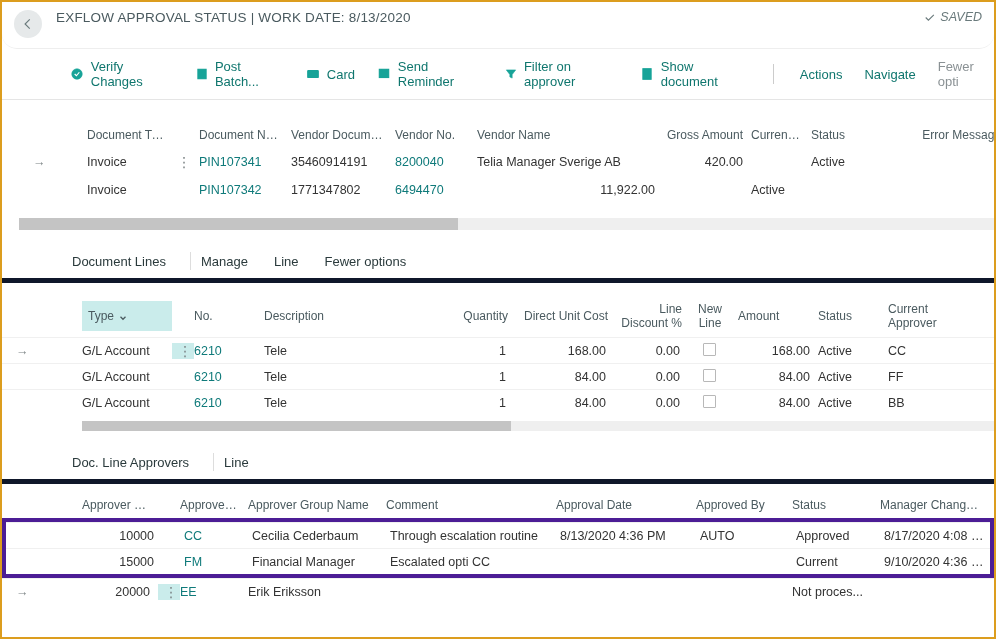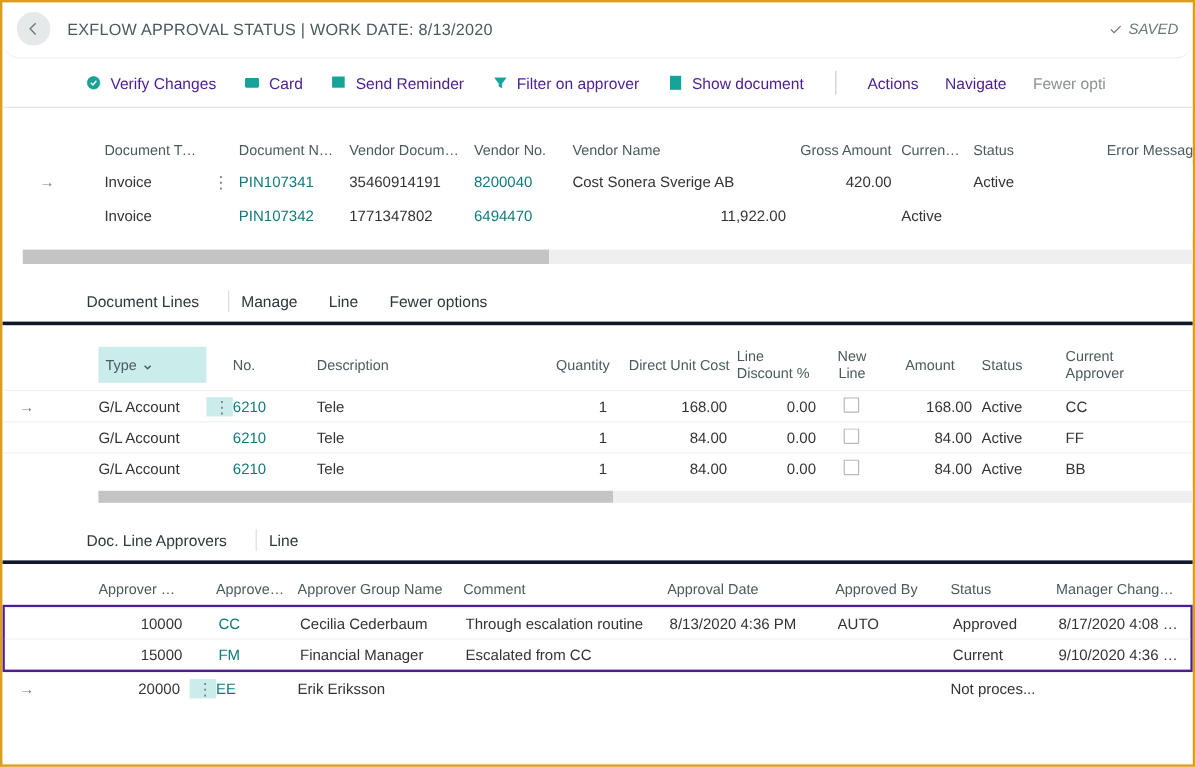--- a/index.html
+++ b/index.html
@@ -12,21 +12,21 @@
     height: 639px;
     border: 2px solid #dc9d1e;
     overflow: hidden;
     position: relative;
   }
   .link { color: #0f7a7a; cursor: pointer; }
   .teal-row { background: #b7e5e2; }
 
   
   .header {
-    display: flex; align-items: center;
+    display: flex; align-items: flex-start;
     padding: 8px 12px 10px 12px;
     border-bottom: 1px solid #eee;
     border-radius: 15px;
   }
   .back-circle {
     width: 28px; height: 28px; border-radius: 50%;
     background: #e6e9ea; display:flex; align-items:center; justify-content:center;
     margin-right: 14px; cursor:pointer;
   }
   .back-circle svg { stroke:#6a7a7c; }
@@ -34,21 +34,21 @@
   .saved { margin-left:auto; color:#6a7a7c; font-size:12.5px; display:flex; align-items:center; gap:4px;font-style:italic;}
   .saved svg{stroke:#6a7a7c;}
 
   
   .toolbar {
     display:flex; align-items:center; gap:22px;
     padding:10px 0 10px 68px;
     border-bottom:1px solid #e5e5e5;
     font-size:13px;
   }
-  .tb-item { display:flex; align-items:center; gap:6px; cursor:pointer; color:#4c1d95;}
+  .tb-item { display:flex; align-items:center; gap:6px; cursor:pointer; color:#0f766e;}
   .tb-item .ico { width:16px; height:16px; display:inline-flex; align-items:center; justify-content:center;}
   .tb-item .ico svg{fill:#17a398; stroke:#17a398;}
   .toolbar .divider{ width:1px; height:20px; background:#ccc; margin:0 4px;}
   .muted { color:#8a9194; }
 
   
   .main-area { padding: 28px 0 0 17px;}
   .grid-header, .grid-row {
     display:grid;
     grid-template-columns: 68px 90px 22px 92px 104px 82px 186px 88px 60px 78px 120px;
@@ -61,21 +61,21 @@
   .num-cell{ text-align:right; padding-right:10px;}
   .cell{ white-space:nowrap; overflow:hidden; text-overflow:ellipsis; padding-right:8px;}
   .arrow{ color:#7a8284; padding-left:14px; font-weight:bold;}
   .dots3 { color:#7a8284; cursor:pointer; font-size:14px; letter-spacing:-1px;}
   .scroll-strip{ height:12px; background:linear-gradient(to right,#c4c4c4 45%, #efefef 45%); margin-top:14px;}
 
   
   .panel{ margin-top:14px; }
   .panel-tabs{
     display:flex; align-items:center; padding:8px 16px 8px 70px;
-    border-bottom:3px solid #0f172a;
+    border-bottom:5px solid #0f172a;
   }
   .panel-title{ color:#2a3a3c; font-size:13px; margin-right:28px;}
   .panel-tabs .tab{ margin-right:26px; color:#2a3a3c; cursor:pointer; font-size:13px;}
   .panel-tabs .divider{width:1px; height:18px; background:#ddd; margin:0 10px 0 -4px;}
 
   .lines-header, .lines-row{
     display:grid;
     grid-template-columns: 80px 90px 22px 70px 110px 140px 100px 74px 50px 80px 70px 82px;
     align-items:center;
     padding-left:0;
@@ -89,21 +89,21 @@
   .scroll-strip2{ height:10px; background:linear-gradient(to right,#c4c4c4 47%, #efefef 47%); margin:6px 0 0 80px;}
 
   
   .approver-header, .approver-row{
     display:grid;
     grid-template-columns: 80px 76px 22px 68px 138px 170px 140px 96px 88px 108px;
     align-items:center;
   }
   .approver-header{ color:#4a5a5f; font-size:12px; padding-top:14px; padding-bottom:6px;}
   .approver-row{ height:26px; border-top:1px solid #f0f0f0;}
-  .highlight-box{ border:2px solid #4c1d95; }
+  .highlight-box{ border:4px solid #4c1d95; }
 
 </style>
 </head>
 <body>
 
 <div class="header">
   <div class="back-circle">
     <svg width="14" height="14" viewBox="0 0 24 24" fill="none" stroke-width="2">
         <path d="M15 4l-8 8 8 8"></path>
       </svg>
@@ -119,20 +119,29 @@
 
 <div class="toolbar">
   <div class="tb-item">
     <span class="ico">
         <svg width="14" height="14" viewBox="0 0 24 24">
           <circle cx="12" cy="12" r="9" fill="#17a398"></circle>
           <path d="M8 12l3 3 5-6" stroke="#fff" stroke-width="2" fill="none"></path>
         </svg>
       </span>
     <span>Verify Changes</span>
+  </div>
+  <div class="tb-item">
+    <span class="ico">
+        <svg width="14" height="14" viewBox="0 0 24 24" fill="none" stroke="#17a398" stroke-width="2">
+          <rect x="5" y="4" width="14" height="16"></rect>
+          <path d="M9 9h6M9 13h6"></path>
+        </svg>
+      </span>
+    <span>Post Batch...</span>
   </div>
   <div class="tb-item">
     <span class="ico">
         <svg width="14" height="14" viewBox="0 0 24 24" fill="none" stroke="#17a398" stroke-width="2">
           <rect x="3" y="6" width="18" height="12" rx="1"></rect>
         </svg>
       </span>
     <span>Card</span>
   </div>
   <div class="tb-item">
@@ -188,21 +197,21 @@
     <div class="cell" style="text-align:right">Error Message</div>
   </div>
   <div id="main-rows">
       <div class="grid-row teal-row">
         <div class="arrow">→</div>
         <div class="cell">Invoice</div>
         <div class="dots3">⋮</div>
         <div class="cell link">PIN107341</div>
         <div class="cell">35460914191</div>
         <div class="cell link">8200040</div>
-        <div class="cell">Cost Sonera Sverige AB</div>
+        <div class="cell">Telia Manager Sverige AB</div>
         <div class="cell num-cell">420.00</div>
         <div class="cell"></div>
         <div class="cell">Active</div>
         <div class="cell"></div>
       </div>
       <div class="grid-row">
         <div class="arrow"></div>
         <div class="cell">Invoice</div>
         <div class="dots3"></div>
         <div class="cell link">PIN107342</div>
@@ -231,23 +240,23 @@
         <span>Type</span>
         <svg width="10" height="10" viewBox="0 0 24 24" fill="none" stroke="#4a5a5f" stroke-width="3">
           <path d="M6 9l6 6 6-6"></path>
         </svg>
       </div>
     <div></div>
     <div class="hdr">No.</div>
     <div class="hdr">Description</div>
     <div class="hdr" style="text-align:right">Quantity</div>
     <div class="hdr" style="text-align:right">Direct Unit Cost</div>
-    <div class="hdr" style="">Line Discount %</div>
+    <div class="hdr" style="text-align:right">Line Discount %</div>
     <div class="hdr" style="text-align:center">New Line</div>
-    <div class="hdr" style="text-align:center">Amount</div>
+    <div class="hdr" style="text-align:left">Amount</div>
     <div class="hdr">Status</div>
     <div class="hdr">Current Approver</div>
   </div>
   <div id="lines-rows">
       <div class="lines-row">
         <div class="arrow">→</div>
         <div class="cell">G/L Account</div>
         <div class="dots3 no-col">⋮</div>
         <div class="cell link">6210</div>
         <div class="cell">Tele</div>
@@ -322,21 +331,21 @@
           <div class="cell">AUTO</div>
           <div class="cell">Approved</div>
           <div class="cell">8/17/2020 4:08 PM</div>
         </div>
         <div class="approver-row">
           <div class="arrow"></div>
           <div class="cell num-cell">15000</div>
           <div class=""></div>
           <div class="cell link">FM</div>
           <div class="cell">Financial Manager</div>
-          <div class="cell">Escalated from CC</div>
+          <div class="cell">Escalated opti CC</div>
           <div class="cell"></div>
           <div class="cell"></div>
           <div class="cell">Current</div>
           <div class="cell">9/10/2020 4:36 PM</div>
         </div>
       </div>
       <div class="approver-row">
         <div class="arrow">→</div>
         <div class="cell num-cell">20000</div>
         <div class="dots3 no-col">⋮</div>

